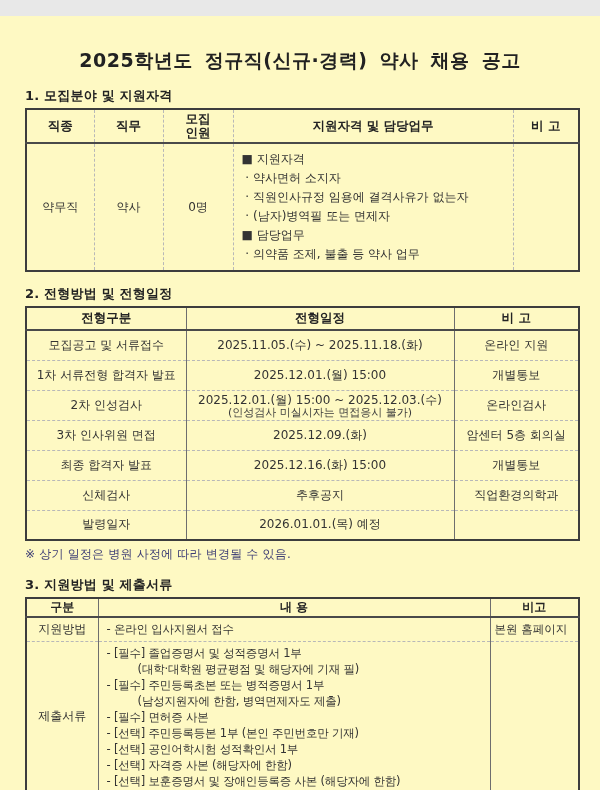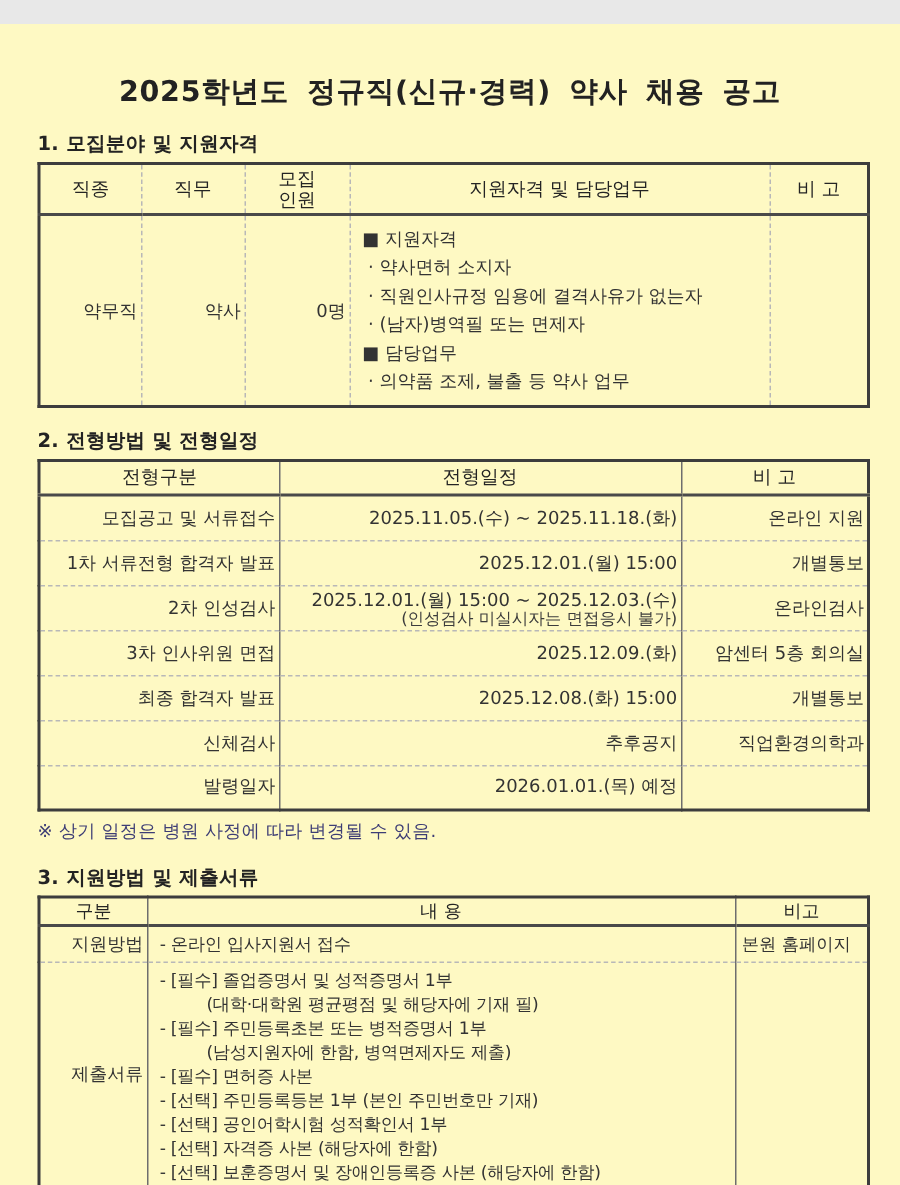--- a/index.html
+++ b/index.html
@@ -18,25 +18,25 @@
   .sec-heading {
     font-size: 13px; font-weight: bold; color: #232323;
     margin: 13px 0 3px 0; letter-spacing: 0.2px;
   }
   table {
     border-collapse: collapse; table-layout: fixed; width: 553px;
     border: 2px solid #3d3d3d;
   }
   th, td { overflow: hidden; }
   th {
-    font-size: 12.5px; font-weight: normal; text-align: center;
+    font-size: 12.5px; font-weight: bold; text-align: center;
     vertical-align: middle; color: #242424; padding: 2px;
   }
   td {
-    font-size: 12px; text-align: right; vertical-align: middle;
+    font-size: 12px; text-align: center; vertical-align: middle;
     color: #333; padding: 2px;
   }
   
   .t1 th, .t1 td { border: 1px dashed #b8b8b8; }
   
   .t2 th, .t2 td, .t3 th, .t3 td {
     border-top: 1px dashed #b8b8b8; border-bottom: 1px dashed #b8b8b8;
     border-left: 1px solid #6e6e6e; border-right: 1px solid #6e6e6e;
   }
   .t1 thead th, .t2 thead th, .t3 thead th { border-bottom: 2px solid #4a4a4a; }
@@ -146,21 +146,21 @@
           </td>
           <td>온라인검사</td>
         </tr>
         <tr>
           <td>3차 인사위원 면접</td>
           <td>2025.12.09.(화)</td>
           <td>암센터 5층 회의실</td>
         </tr>
         <tr>
           <td>최종 합격자 발표</td>
-          <td>2025.12.08.(화) 15:00</td>
+          <td>2025.12.16.(화) 15:00</td>
           <td>개별통보</td>
         </tr>
         <tr>
           <td>신체검사</td>
           <td>추후공지</td>
           <td>직업환경의학과</td>
         </tr>
         <tr>
           <td>발령일자</td>
           <td>2026.01.01.(목) 예정</td>

